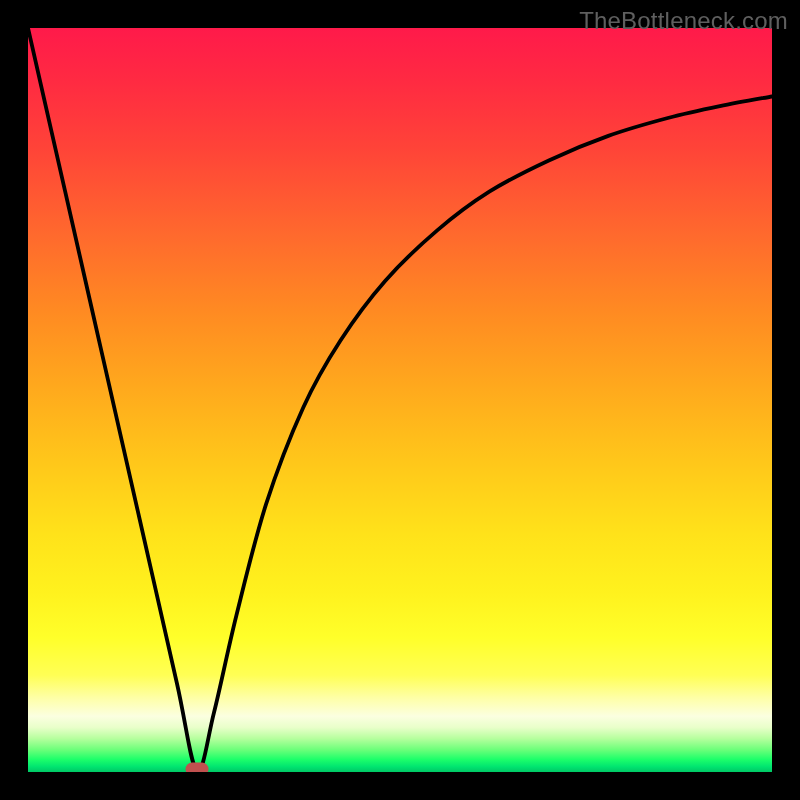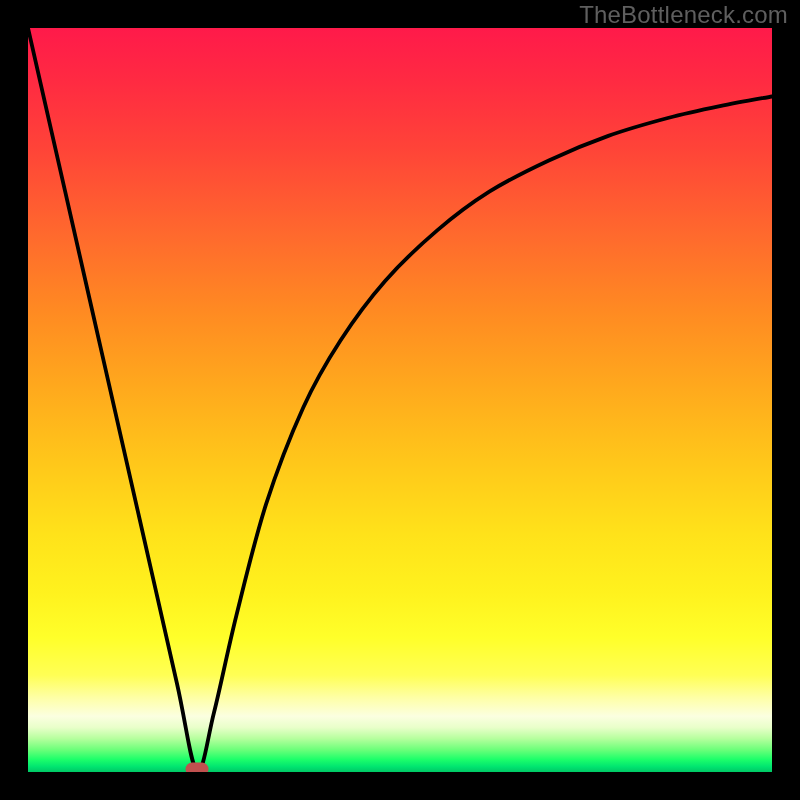--- a/index.html
+++ b/index.html
@@ -12,21 +12,21 @@
     overflow: hidden;
   }
   .frame {
     position: relative;
     width: 800px;
     height: 800px;
     background: #000;
   }
   .watermark {
     position: absolute;
-    top: 1px;
+    top: 7px;
     right: 12px;
     color: #5f5f5f;
     font-size: 24px;
     letter-spacing: 0.2px;
     z-index: 10;
   }
   .plot {
     position: absolute;
     left: 28px;
     top: 28px;

